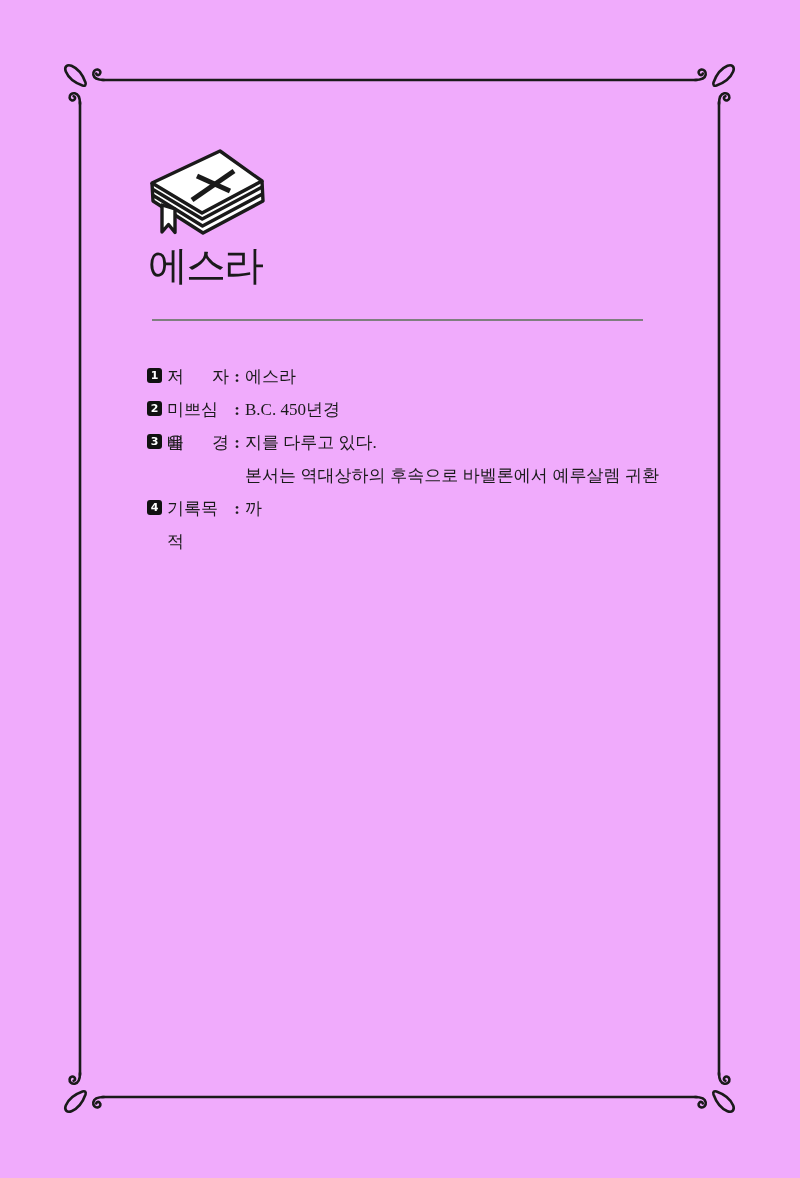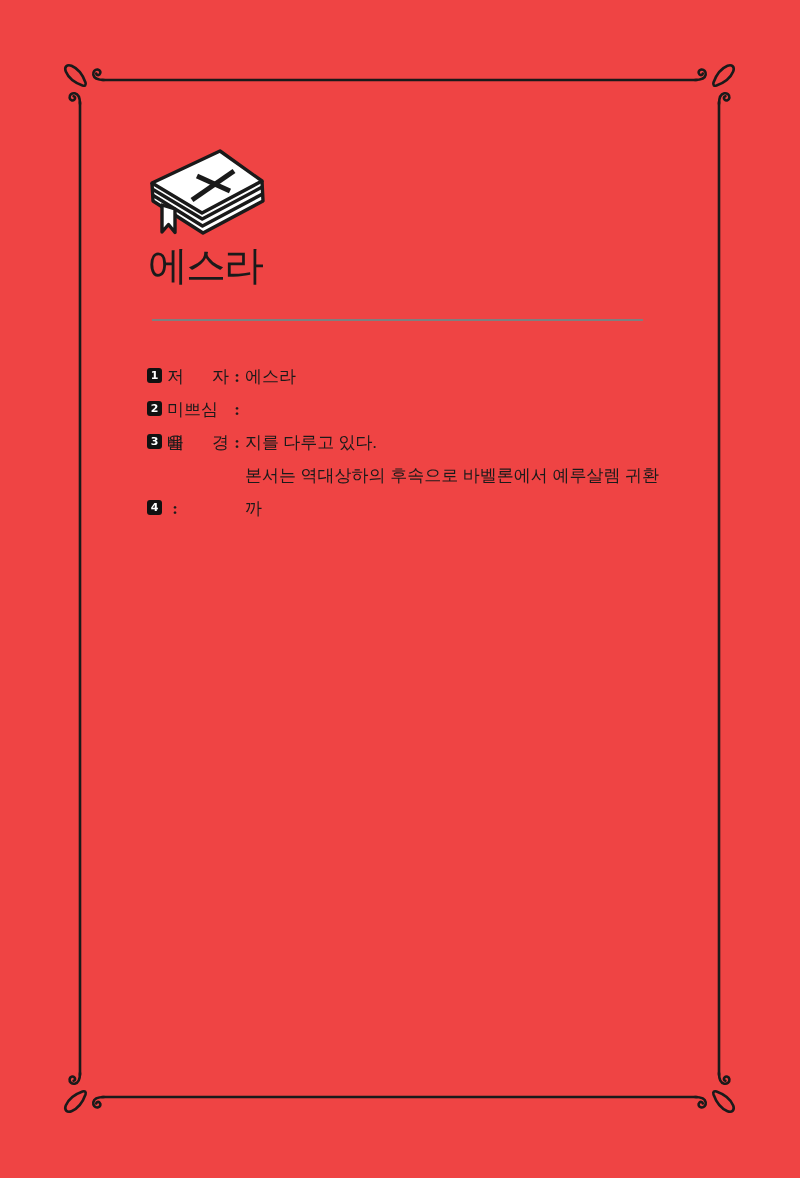--- a/index.html
+++ b/index.html
@@ -4,21 +4,21 @@
 <style>
   * { margin: 0; padding: 0; box-sizing: border-box; }
   html, body { background: #ffffff; }
   body {
     width: 800px; height: 1178px;
     position: relative;
     font-family: "Liberation Serif", "DejaVu Serif", serif;
     color: #1a1a1a;
     overflow: hidden;
   }
-  .page { position: absolute; inset: 0; background: #ef4444; }
+  .page { position: absolute; inset: 0; background: #f0abfc; }
 
   
   .frame-svg { position: absolute; left: 0; top: 0; width: 800px; height: 1178px; }
 
   
   .book-icon-svg { position: absolute; left: 145px; top: 148px; width: 125px; height: 92px; }
 
   
   .page-title {
     position: absolute; left: 148px; top: 243px;
@@ -113,32 +113,36 @@
     <span class="item-sep">:</span>
     <span class="item-content">
       <span class="item-line">에스라</span>
     </span>
   </div>
 
   <div class="info-item i2">
     <span class="num-badge">2</span>
     <span class="item-label">미쁘심을</span>
     <span class="item-sep">:</span>
+    <span class="item-content">
+      <span class="item-line">B.C. 450년경</span>
+    </span>
   </div>
 
   <div class="info-item i3">
     <span class="num-badge">3</span>
     <span class="item-label">배 경</span>
     <span class="item-sep">:</span>
     <span class="item-content">
       <span class="item-line">지를 다루고 있다.</span>
       <span class="item-line just">본서는 역대상하의 후속으로 바벨론에서 예루살렘 귀환까</span>
     </span>
   </div>
 
   <div class="info-item i4">
     <span class="num-badge">4</span>
+    <span class="item-label">기록목적</span>
     <span class="item-sep">:</span>
     <span class="item-content">
     </span>
   </div>
 
 </div>
 
 </body></html>

